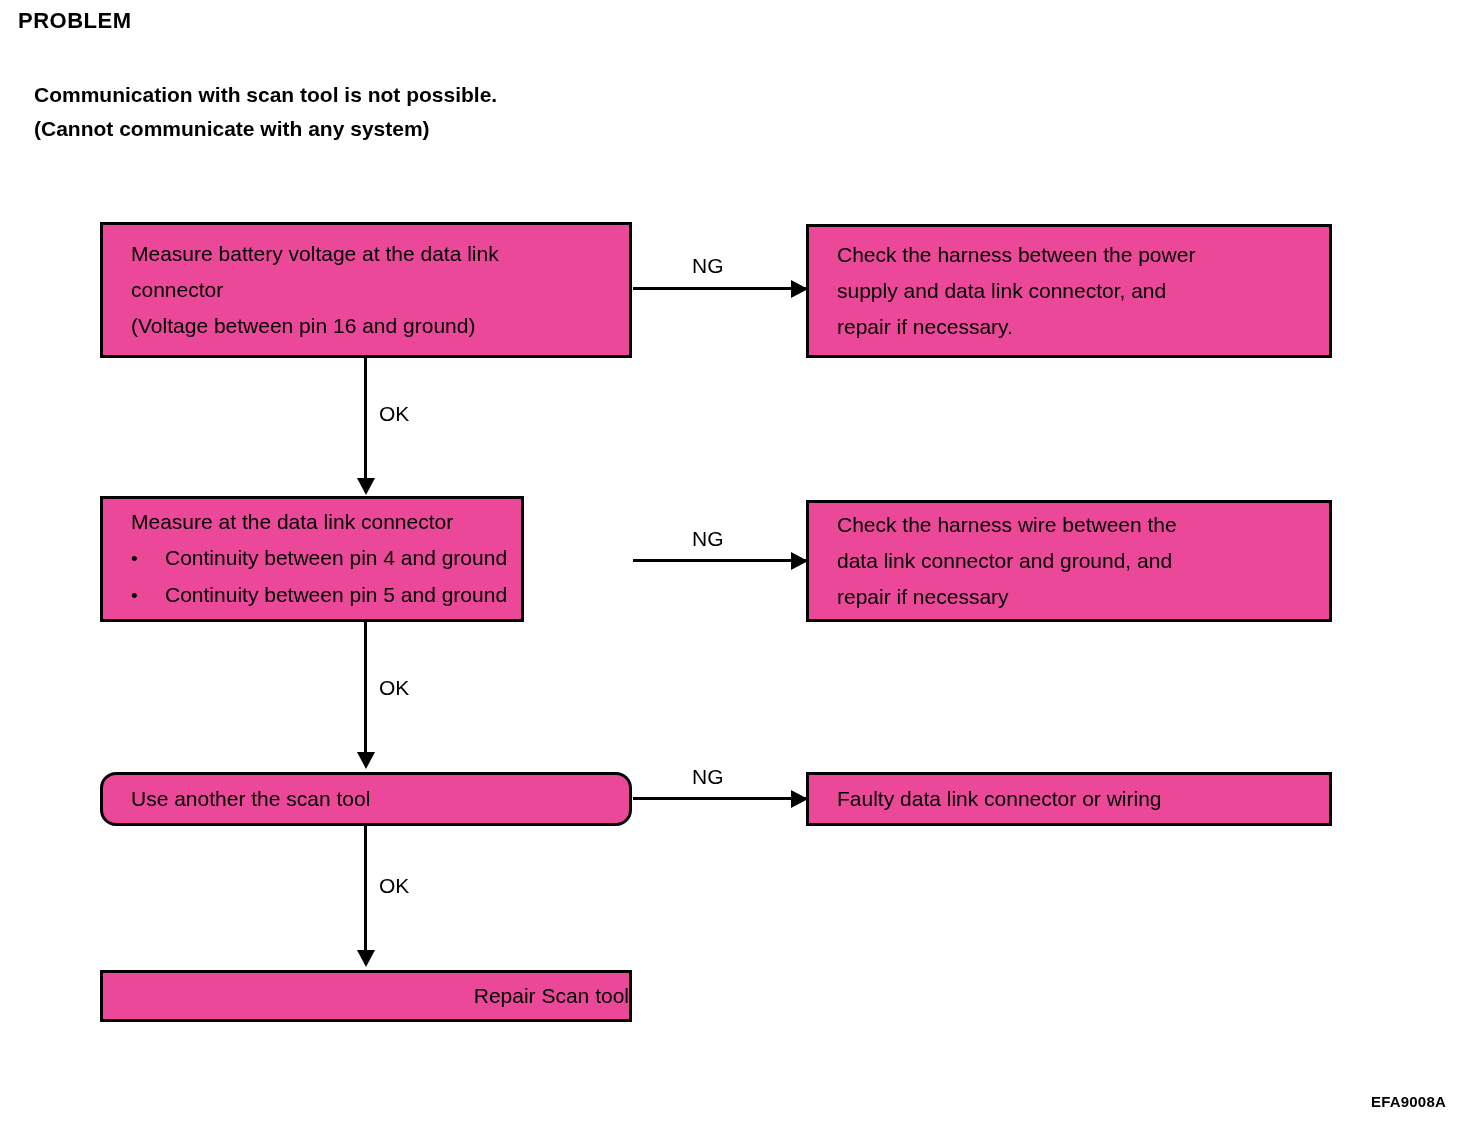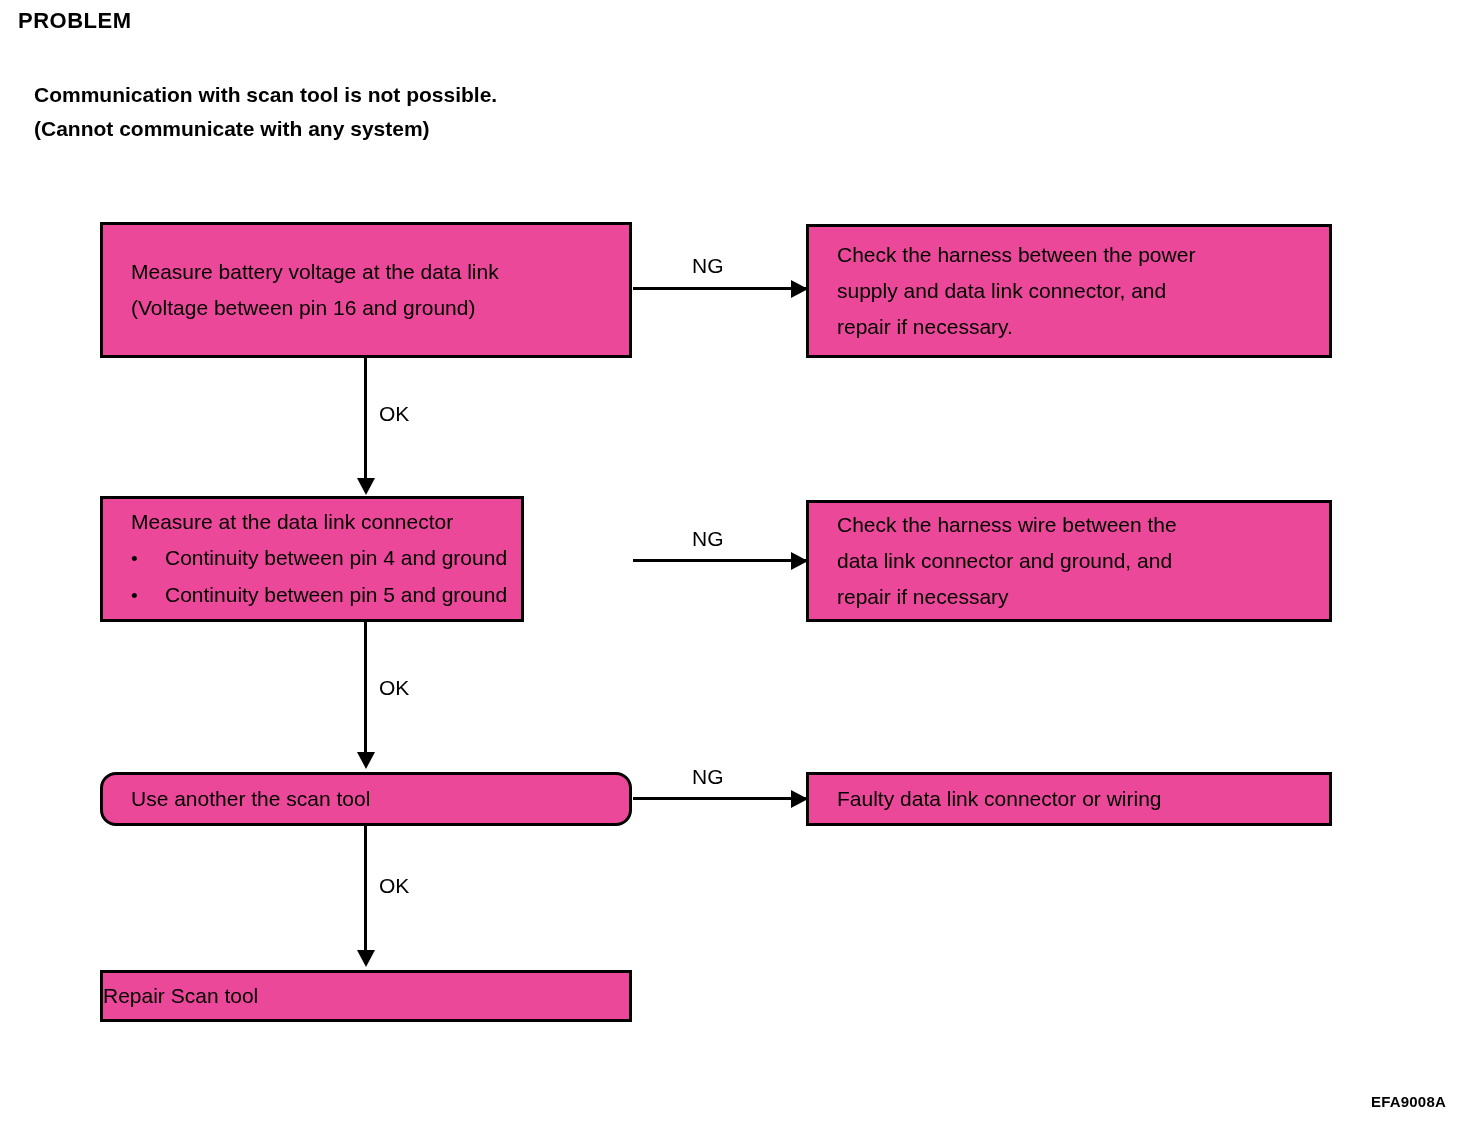--- a/index.html
+++ b/index.html
@@ -47,21 +47,21 @@
     justify-content: center;
   }
   .flow-box .line {
     font-size: 21px;
     line-height: 36px;
     white-space: nowrap;
     padding-left: 28px;
   }
   .flow-box.center .line {
     padding-left: 0;
-    text-align: left;
+    text-align: right;
   }
   .bullet-line {
     font-size: 21px;
     line-height: 36px;
     white-space: nowrap;
     padding-left: 28px;
     display: flex;
     align-items: baseline;
   }
   .bullet-dot {
@@ -155,20 +155,21 @@
 
   <div id="problem-heading">PROBLEM</div>
 
   <div id="problem-statement">
     <div>Communication with scan tool is not possible.</div>
     <div>(Cannot communicate with any system)</div>
   </div>
 
   <div class="flow-box" id="box-measure-voltage">
     <div class="line">Measure battery voltage at the data link</div>
+    <div class="line">connector</div>
     <div class="line">(Voltage between pin 16 and ground)</div>
   </div>
 
   <div class="flow-box" id="box-check-power">
     <div class="line">Check the harness between the power</div>
     <div class="line">supply and data link connector, and</div>
     <div class="line">repair if necessary.</div>
   </div>
 
   <div class="h-line" id="ng1-line"></div>

